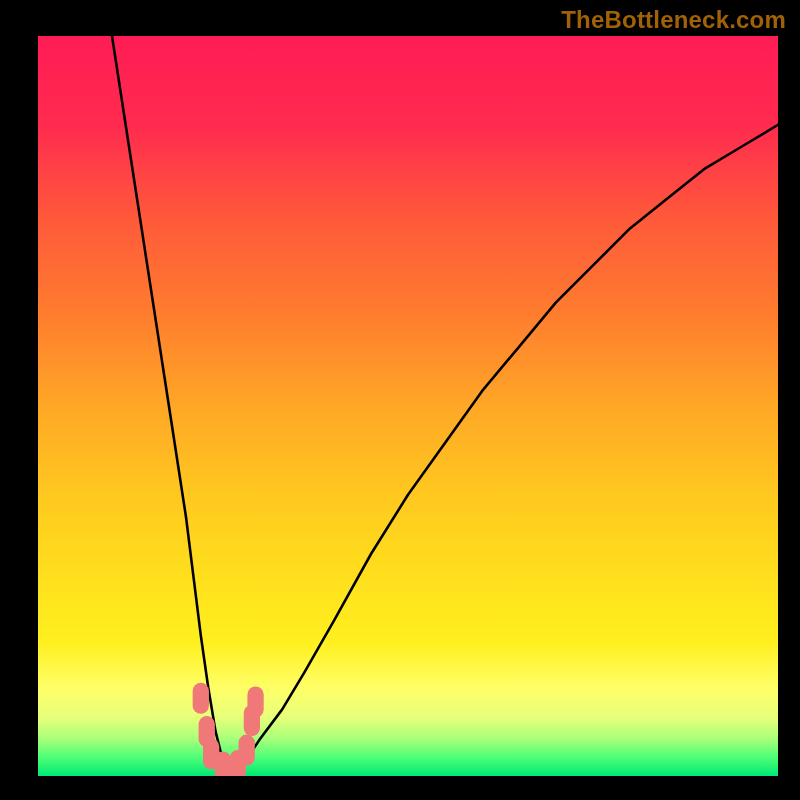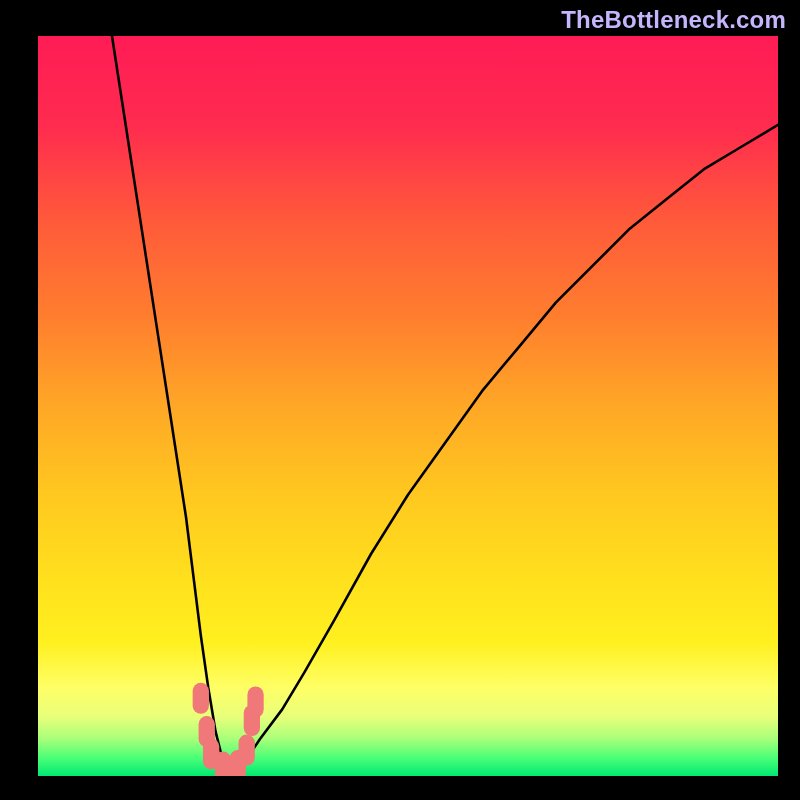--- a/index.html
+++ b/index.html
@@ -33,21 +33,21 @@
     width: 100%;
     height: 100%;
   }
   .watermark {
     position: absolute;
     top: 6px;
     right: 14px;
     font-family: Arial, Helvetica, sans-serif;
     font-size: 24px;
     font-weight: 600;
-    color: #c4b5fd;
+    color: #a16207;
     letter-spacing: 0.2px;
   }
   svg.curve {
     position: absolute;
     left: 0;
     top: 0;
     width: 100%;
     height: 100%;
   }
 </style>

